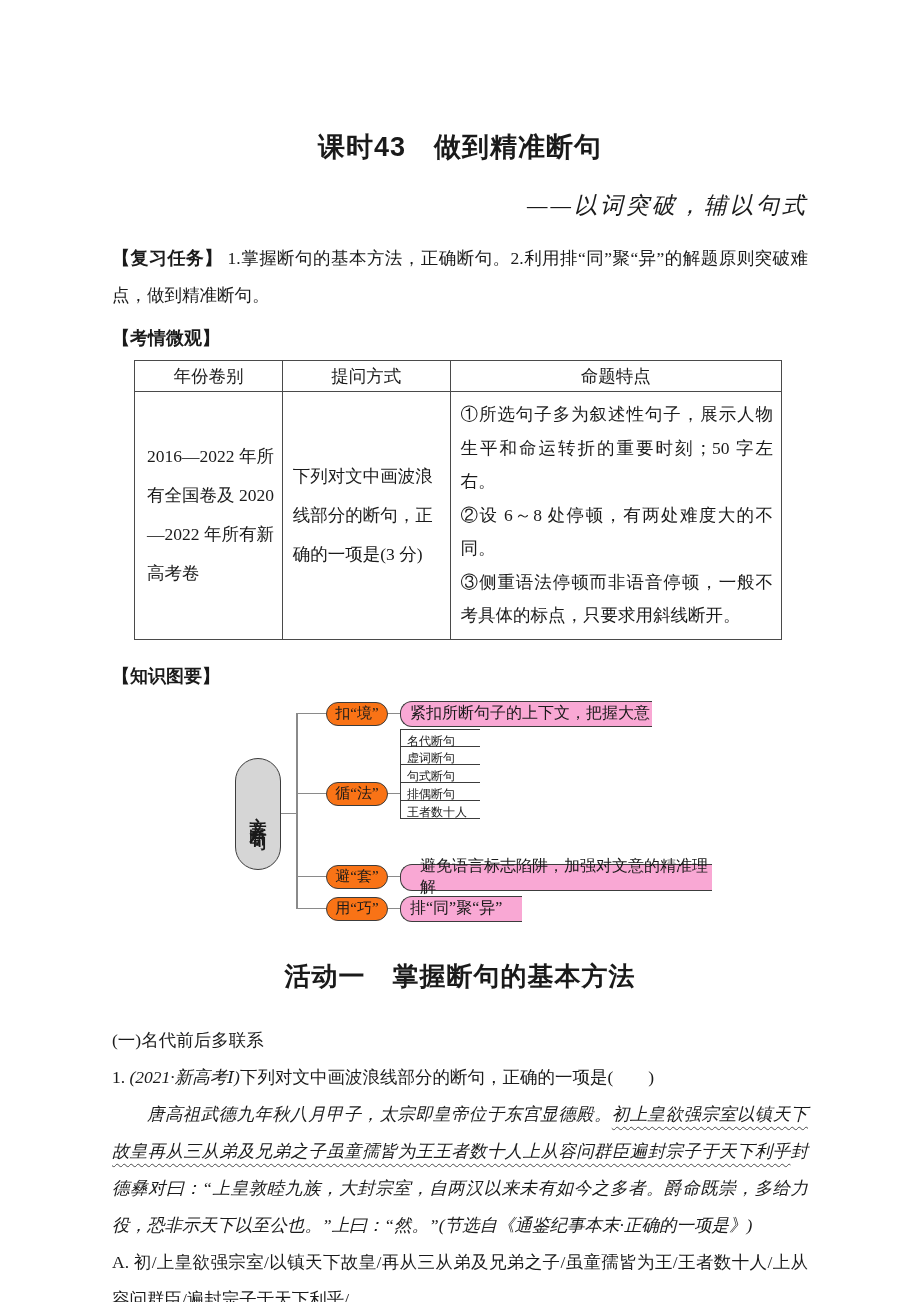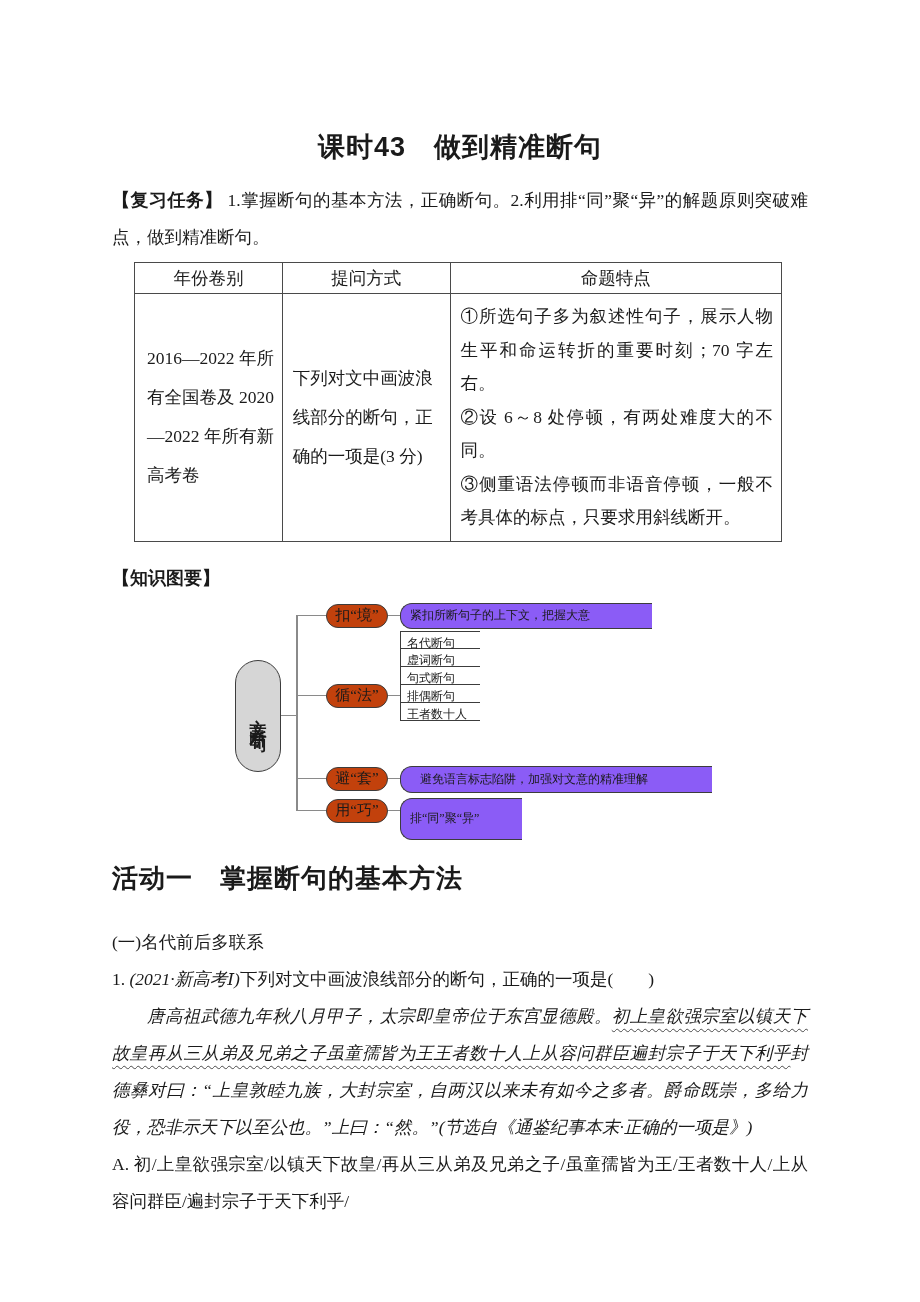--- a/index.html
+++ b/index.html
@@ -80,50 +80,50 @@
     border: 1.5px solid #3c3c3c; border-radius: 23px;
     background: #d6d6d6;
     display: flex; align-items: center; justify-content: center;
     writing-mode: vertical-rl; text-orientation: upright;
     font-size: 17px; font-weight: bold; letter-spacing: 5px;
   }
   .kd-stadium {
     position: absolute; left: 96px;
     width: 62px; height: 24px;
     border: 1.5px solid #3c3c3c; border-radius: 12px;
-    background: #c2410c;
+    background: #f97316;
     display: flex; align-items: center; justify-content: center;
     font-size: 15px;
   }
   .kd-leafbox {
     position: absolute; left: 170px;
     border-top: 1.5px solid #3c3c3c;
     border-bottom: 1.5px solid #3c3c3c;
     border-left: 1.5px solid #3c3c3c;
     border-radius: 12px 0 0 12px;
     display: flex; align-items: center;
     padding-left: 9px;
-    font-size: 12px; background: #8b5cf6;
+    font-size: 16px; background: #f9a8d4;
   }
   .kd-list {
     position: absolute; left: 170px; top: 31px;
     width: 80px;
     border-left: 1.5px solid #3c3c3c;
   }
   .kd-list .kd-item {
     height: 18px; line-height: 23px;
     border-bottom: 1.5px solid #3c3c3c;
     padding-left: 6px; font-size: 12px;
   }
   .kd-list .kd-item:first-child { border-top: 1.5px solid #3c3c3c; }
 
   
   .activity-heading {
     margin-top: 24px;
-    text-align: left;
+    text-align: center;
     font-family: "Liberation Sans", "DejaVu Sans", sans-serif;
     font-size: 26px; font-weight: bold; letter-spacing: 1px;
     line-height: 36px;
   }
   .subsection { margin-top: 28px; }
   .kai { font-style: italic; margin-top: 45px; }
   .passage { text-indent: 2em; font-style: italic; }
   .wavy {
     text-decoration: underline;
     text-decoration-style: wavy;
@@ -132,46 +132,48 @@
     text-underline-offset: 6px;
   }
   .option-par { text-align: justify; }
 </style>
 </head>
 <body>
 
 <div class="page">
 
   <h1 class="doc-title">课时43　做到精准断句</h1>
+  <div class="doc-subtitle">——以词突破，辅以句式</div>
 
   <p class="body-par review-par">
     <span class="black-label">【复习任务】</span>
     <span>1.掌握断句的基本方法，正确断句。2.利用排“同”聚“异”的解题原则突破难点，做到精准断句。</span>
   </p>
 
+  <div class="black-label section-label">【考情微观】</div>
 
   <table class="exam-table">
     <colgroup>
       <col class="col-years">
         <col class="col-style">
         <col class="col-feat">
     </colgroup>
     <thead>
       <tr>
         <th>年份卷别</th>
         <th>提问方式</th>
         <th>命题特点</th>
       </tr>
     </thead>
     <tbody>
       <tr>
         <td class="cell-years">2016—2022 年所有全国卷及 2020—2022 年所有新高考卷</td>
         <td class="cell-style">下列对文中画波浪线部分的断句，正确的一项是(3 分)</td>
         <td class="cell-feat">
-          <p>①所选句子多为叙述性句子，展示人物生平和命运转折的重要时刻；70 字左右。</p>
+          <p>①所选句子多为叙述性句子，展示人物生平和命运转折的重要时刻；50 字左右。</p>
           <p>②设 6～8 处停顿，有两处难度大的不同。</p>
           <p>③侧重语法停顿而非语音停顿，一般不考具体的标点，只要求用斜线断开。</p>
         </td>
       </tr>
     </tbody>
   </table>
 
   <div class="black-label section-label" style="margin-top:20px;">【知识图要】</div>
 
   <div class="diagram">
@@ -198,21 +200,21 @@
 
     <div class="kd-list">
       <div class="kd-item">名代断句</div>
       <div class="kd-item">虚词断句</div>
       <div class="kd-item">句式断句</div>
       <div class="kd-item">排偶断句</div>
       <div class="kd-item">王者数十人</div>
     </div>
 
     <div class="kd-leafbox" style="top:166px; width:312px; height:27px;padding-left:19px;">避免语言标志陷阱，加强对文意的精准理解</div>
-    <div class="kd-leafbox" style="top:198px; width:122px; height:42px;">排“同”聚“异”</div>
+    <div class="kd-leafbox" style="top:198px; width:122px; height:26px;">排“同”聚“异”</div>
   </div>
 
   <h2 class="activity-heading">活动一　掌握断句的基本方法</h2>
 
   <p class="body-par subsection">(一)名代前后多联系</p>
 
   <p class="body-par">
     <span>1.</span>
     <span class="kai">(2021·新高考Ⅰ)</span><span>下列对文中画波浪线部分的断句，正确的一项是(　　)</span>
   </p>

